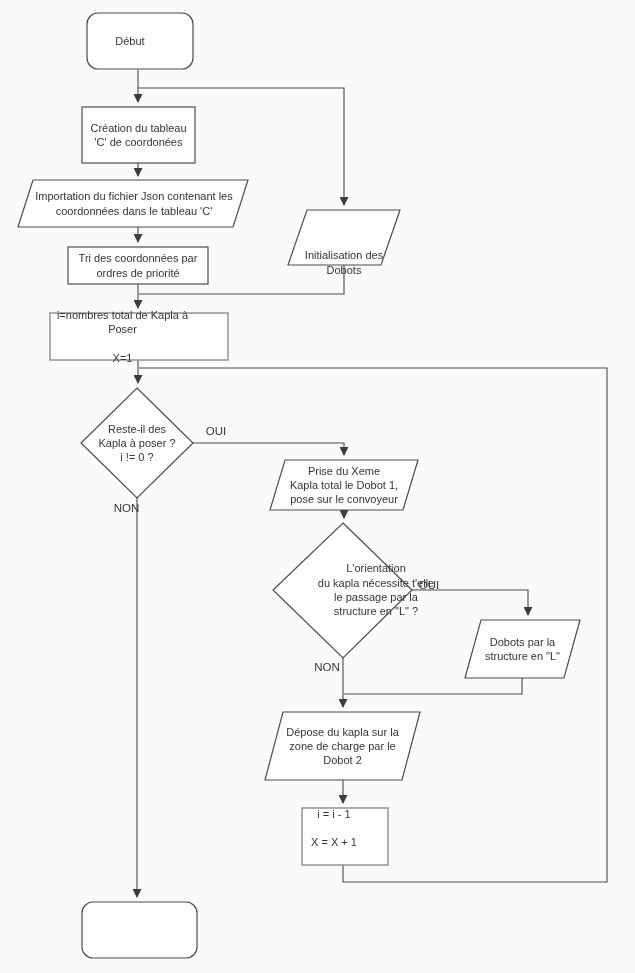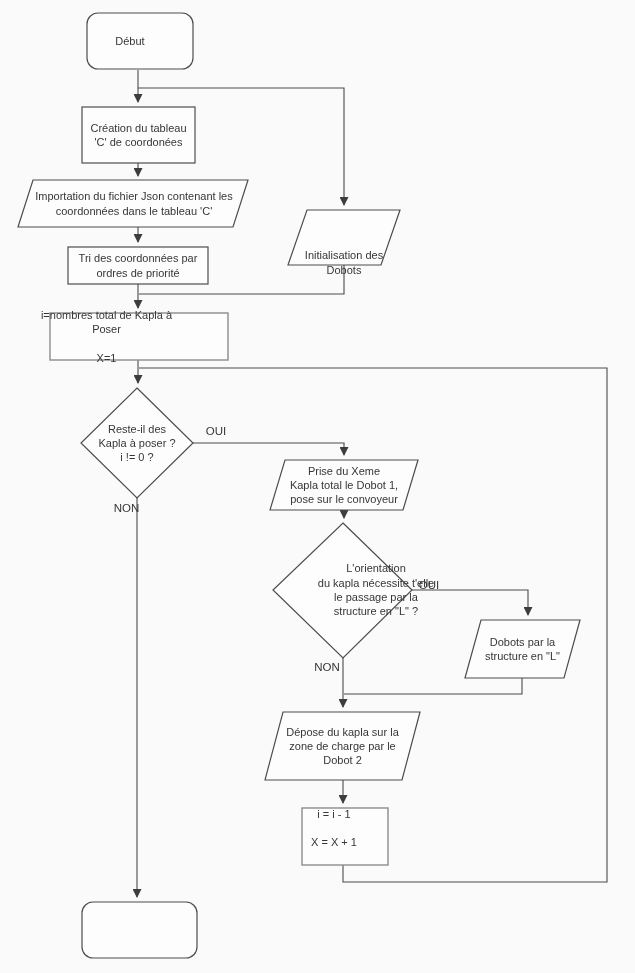--- a/index.html
+++ b/index.html
@@ -87,21 +87,21 @@
 
   <div class="lbl" style="left:20px; top:180px; width:228px; height:47px;">Importation du fichier Json contenant les
 coordonnées dans le tableau 'C'</div>
 
   <div class="lbl" style="left:68px; top:247px; width:140px; height:37px;text-align:center;">Tri des coordonnées par
 ordres de priorité</div>
 
   <div class="lbl" style="left:288px; top:210px; width:112px; height:55px;margin-top:25px;">Initialisation des
 Dobots</div>
 
-  <div class="lbl" style="left:36px; top:312px; width:141px; height:49px;">i=nombres total de Kapla à Poser
+  <div class="lbl" style="left:52px; top:312px; width:141px; height:49px;">i=nombres total de Kapla à Poser
 
 X=1</div>
 
   <div class="lbl" style="left:77px; top:408px; width:120px; height:70px;">Reste-il des
 Kapla à poser ?
 i != 0 ?</div>
 
   <div class="lbl" style="left:272px; top:460px; width:144px; height:50px;">Prise du Xeme
 Kapla total le Dobot 1,
 pose sur le convoyeur</div>

